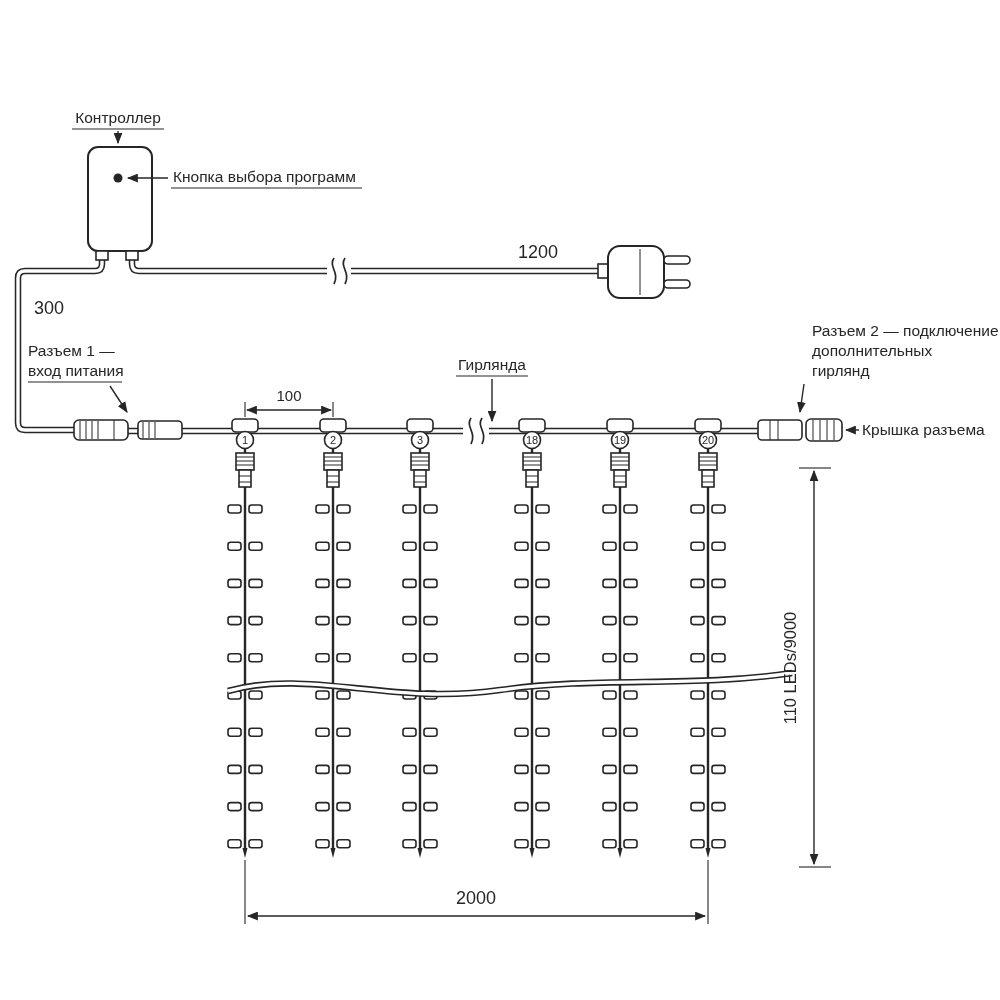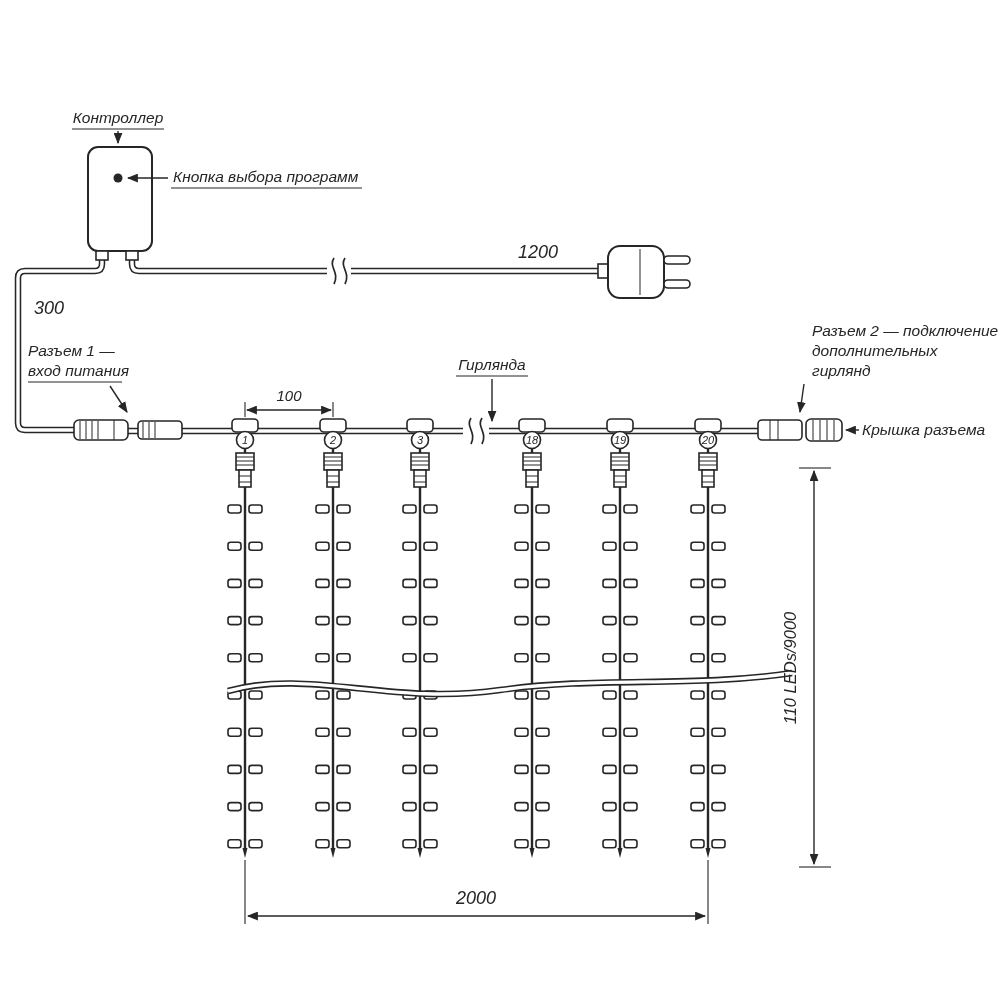--- a/index.html
+++ b/index.html
@@ -1,16 +1,16 @@
 <!DOCTYPE html>
 <html><head>
 <meta charset="utf-8">
 <style>
   html,body{margin:0;padding:0;background:#fff;}
-  .stage{position:relative;width:1000px;height:1000px;background:#fff;overflow:hidden;font-style:italic;}
+  .stage{position:relative;width:1000px;height:1000px;background:#fff;overflow:hidden;}
   svg text{font-family:"Liberation Sans","DejaVu Sans",sans-serif;fill:#262626;}
   .lbl{font-size:15.5px;}
   .num{font-size:18px;}
   .dropnum{font-size:11px;text-anchor:middle;}
   .dimlbl{font-size:15px;text-anchor:middle;}
   .dimlbl2{font-size:18px;text-anchor:middle;}
   .vlbl{font-size:16.5px;text-anchor:middle;}
   .sh{fill:#fff;stroke:#262626;stroke-width:1.6;}
   .sh2{fill:#fff;stroke:#262626;stroke-width:2;}
   .ln{stroke:#262626;stroke-width:2.4;}

